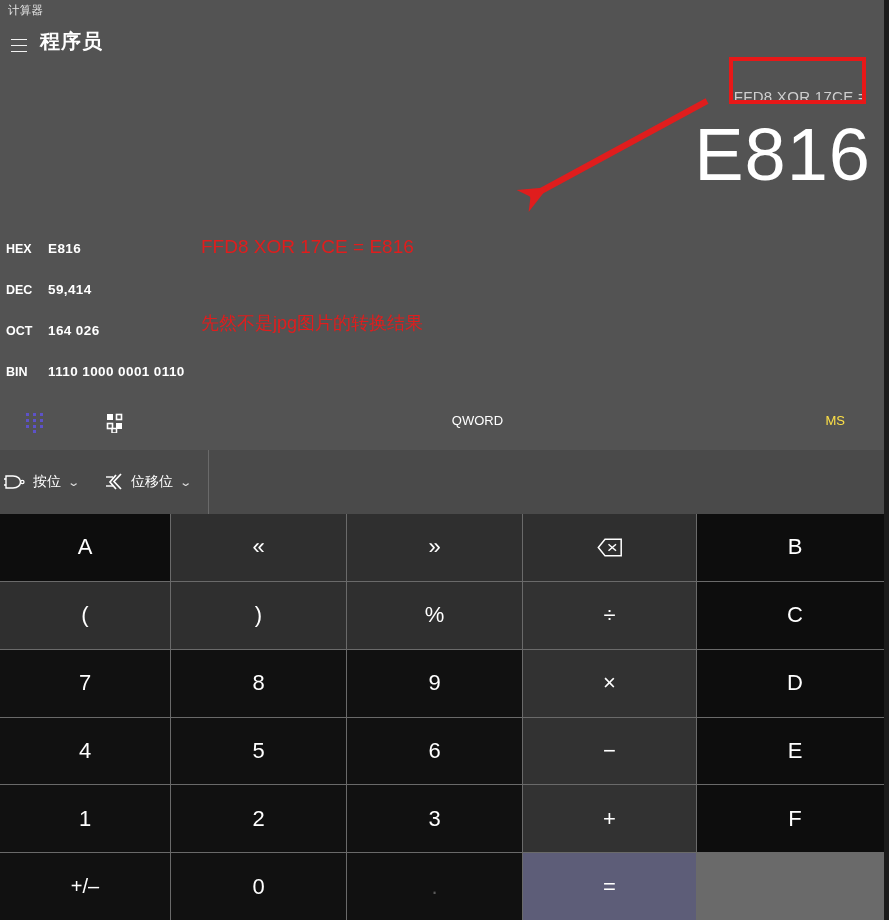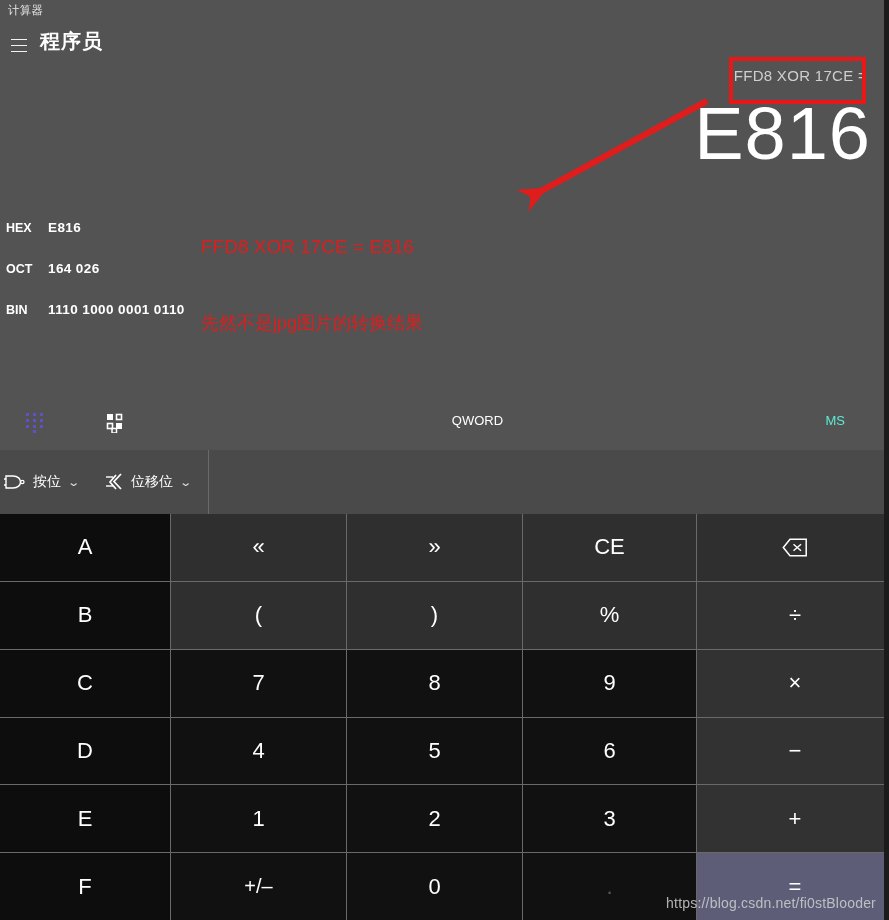--- a/index.html
+++ b/index.html
@@ -60,21 +60,21 @@
     left: 40px; top: 4px;
     font-size: 20px;
     font-weight: bold;
     color: #ffffff;
     letter-spacing: 1px;
   }
 
   
   .display {
     position: absolute;
-    left: 0; top: 51px;
+    left: 0; top: 72px;
     width: 889px; height: 330px;
   }
   .expression {
     position: absolute;
     right: 22px; top: 16px;
     font-size: 15px;
     color: #cfcfcf;
     letter-spacing: .3px;
     text-align: right;
   }
@@ -147,21 +147,21 @@
     font-size: 13px;
     color: #ffffff;
     pointer-events: none;
     margin-left: 33px;
   }
   .word-size span { pointer-events: auto; cursor: pointer; }
   .mem-ms {
     position: absolute;
     right: 44px; top: 13px;
     font-size: 13px;
-    color: #5eead4;
+    color: #fde047;
     cursor: pointer;
   }
 
   
   .dropbar {
     position: absolute;
     left: 0; top: 450px;
     width: 889px; height: 64px;
     background: #4a4a4a;
   }
@@ -279,20 +279,24 @@
   </div>
 
   <div class="display">
     <div class="expression">FFD8 XOR 17CE =</div>
     <div class="result">E816</div>
 
     <div class="bases">
       <div class="base-row">
         <div class="base-label">HEX</div>
         <div class="base-value">E816</div>
+      </div>
+      <div class="base-row">
+        <div class="base-label">DEC</div>
+        <div class="base-value">59,414</div>
       </div>
       <div class="base-row">
         <div class="base-label">OCT</div>
         <div class="base-value">164 026</div>
       </div>
       <div class="base-row">
         <div class="base-label">BIN</div>
         <div class="base-value">1110 1000 0001 0110</div>
       </div>
     </div>
@@ -364,21 +368,20 @@
       </div>
 
     </div>
   </div>
 
   <div class="keypad">
 
     <div class="key hexkey">A</div>
     <div class="key fnkey">«</div>
     <div class="key fnkey">»</div>
-    <div class="key fnkey">CE</div>
     <div class="key fnkey">
       <span class="icn">
         <svg width="26" height="19" viewBox="0 0 26 19">
           <path d="M8 1.2 L24.2 1.2 L24.2 17.8 L8 17.8 L1.3 9.5 Z" fill="none" stroke="#ffffff" stroke-width="1.5"></path>
           <line x1="11.5" y1="6.3" x2="19" y2="12.8" stroke="#ffffff" stroke-width="1.5"></line>
           <line x1="19" y1="6.3" x2="11.5" y2="12.8" stroke="#ffffff" stroke-width="1.5"></line>
         </svg>
       </span>
     </div>
 
@@ -425,15 +428,14 @@
       </defs>
       <line x1="707" y1="101" x2="530" y2="197" stroke="#e01d1d" stroke-width="6" marker-end="url(#arrowhead)"></line>
     </svg>
 
     <div class="anno-text">
       <div>FFD8 XOR 17CE = E816</div>
       <div class="line2">先然不是jpg图片的转换结果</div>
     </div>
   </div>
 
-  <div class="watermark">https://blog.csdn.net/fi0stBlooder</div>
 
 </div>
 
 </body></html>

